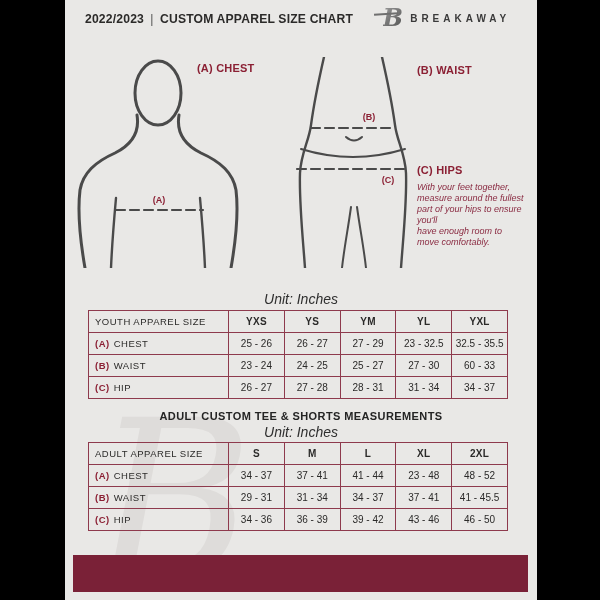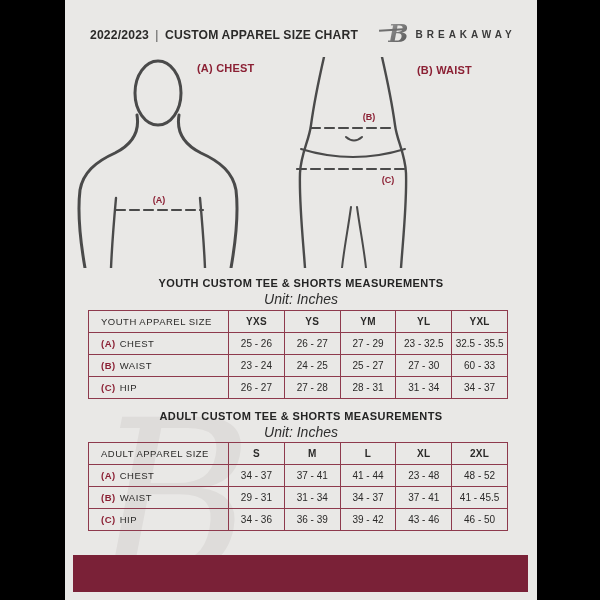--- a/index.html
+++ b/index.html
@@ -9,21 +9,21 @@
   *{margin:0;padding:0;box-sizing:border-box;}
   html,body{width:600px;height:600px;}
   body{background:var(--black);font-family:"Liberation Sans","DejaVu Sans",sans-serif;position:relative;overflow:hidden;}
   .page{position:absolute;left:65px;top:0;width:472px;height:600px;background:var(--paper);}
 
   
   .watermark{position:absolute;left:30px;top:392px;font-family:"DejaVu Serif",serif;font-style:italic;
     font-size:215px;line-height:1;color:var(--watermark);z-index:0;user-select:none;}
 
   
-  .hdr{position:absolute;left:20px;right:16px;top:20px;height:28px;display:flex;justify-content:center;align-items:center;z-index:2;}
+  .hdr{position:absolute;left:20px;right:16px;top:4px;height:28px;display:flex;justify-content:flex-start;align-items:center;z-index:2;}
   .hdr-title{font-weight:bold;font-size:13.5px;color:var(--ink);letter-spacing:0.2px;transform:scaleX(.9);transform-origin:left center;white-space:nowrap;}
   .hdr-title .pipe{margin:0 7px;font-weight:normal;color:#555;}
   .brand{display:flex;align-items:center;gap:7px;}
   .brand-name{font-weight:bold;font-size:10px;letter-spacing:4px;color:#3a3a3a;}
   .logo-glyph{font-family:"DejaVu Serif",serif;font-style:italic;font-weight:bold;font-size:24px;line-height:1;
     background:linear-gradient(135deg,#9a9a9a,#4f4f4f);-webkit-background-clip:text;background-clip:text;color:transparent;position:relative;}
   .logo-glyph::before{content:"";position:absolute;left:-9px;top:7px;width:24px;height:2px;background:#6f6f6f;transform:rotate(-4deg);}
 
   
   .fig{position:absolute;z-index:1;}
@@ -45,21 +45,21 @@
   .unit{position:absolute;left:0;right:0;text-align:center;font-style:italic;font-size:14px;color:#2f2f2f;z-index:1;}
   .t-youth-title{top:277px;} .t-youth-unit{top:291px;}
   .t-adult-title{top:410px;} .t-adult-unit{top:424px;}
   .size-table{position:absolute;left:23px;width:420px;border-collapse:collapse;table-layout:fixed;z-index:1;}
   .tbl-youth{top:310px;} .tbl-adult{top:442px;}
   .size-table th,.size-table td{border-left:1px solid var(--table_line);border-right:1px solid var(--table_line);
     border-top:1.6px solid var(--table_line);border-bottom:1.6px solid var(--table_line);
     height:22px;font-size:10px;color:var(--ink);text-align:center;background:transparent;font-weight:normal;padding:0;}
   .size-table col.c-label{width:140px;}
   .size-table th.size-h{font-weight:bold;letter-spacing:0.3px;}
-  .size-table .lbl{text-align:left;padding-left:12px;letter-spacing:0.5px;font-size:9.5px;white-space:nowrap;}
+  .size-table .lbl{text-align:left;padding-left:6px;letter-spacing:0.5px;font-size:9.5px;white-space:nowrap;}
   .size-table .pfx{color:var(--accent);font-weight:bold;margin-right:4px;}
 
   
   .footer-bar{position:absolute;left:8px;top:555px;width:455px;height:37px;background:var(--maroon_bar);z-index:2;}
 </style>
 </head>
 <body>
 
 <div class="page">
 
@@ -97,22 +97,26 @@
     <text x="78" y="63" text-anchor="middle">(B)</text>
     <text x="97" y="126" text-anchor="middle">(C)</text>
   </svg>
 
   <div class="note note-chest">
     <h3>(A) CHEST</h3>
   </div>
   <div class="note note-waist">
     <h3>(B) WAIST</h3>
   </div>
-
-  <div class="sec-title t-youth-title">YOUTH CUSTOM TEE &amp; SHORTS MEASUREMENTS</div>
+  <div class="note note-hips">
+    <h3>(C) HIPS</h3>
+    <p>With your feet together, measure around the fullest part of your hips to ensure you'll
+have enough room to move comfortably.</p>
+  </div>
+
   <div class="unit t-youth-unit">Unit: Inches</div>
   <table class="size-table tbl-youth">
     <colgroup>
         <col class="c-label">
         <col>
         <col>
         <col>
         <col>
         <col>
       </colgroup>

